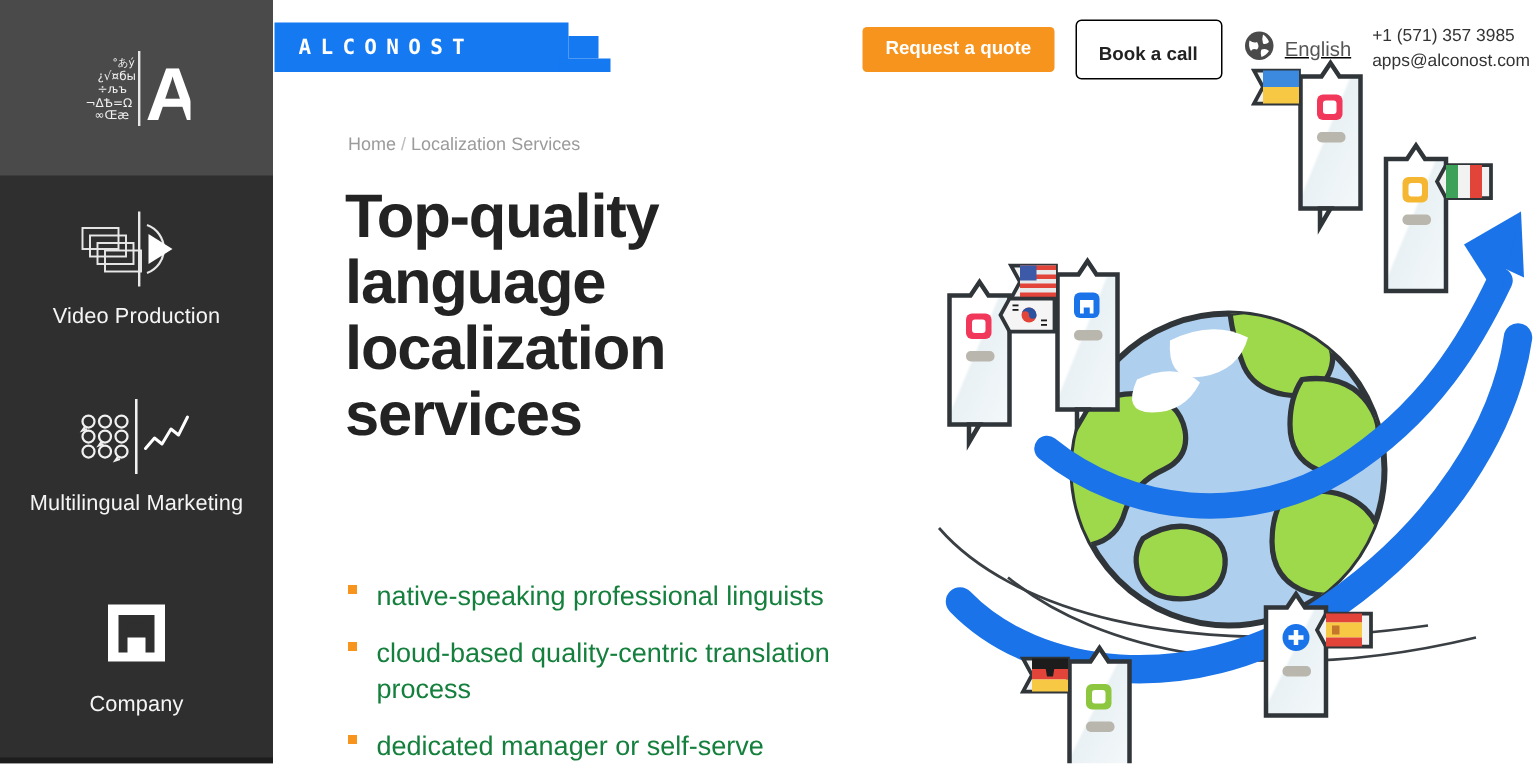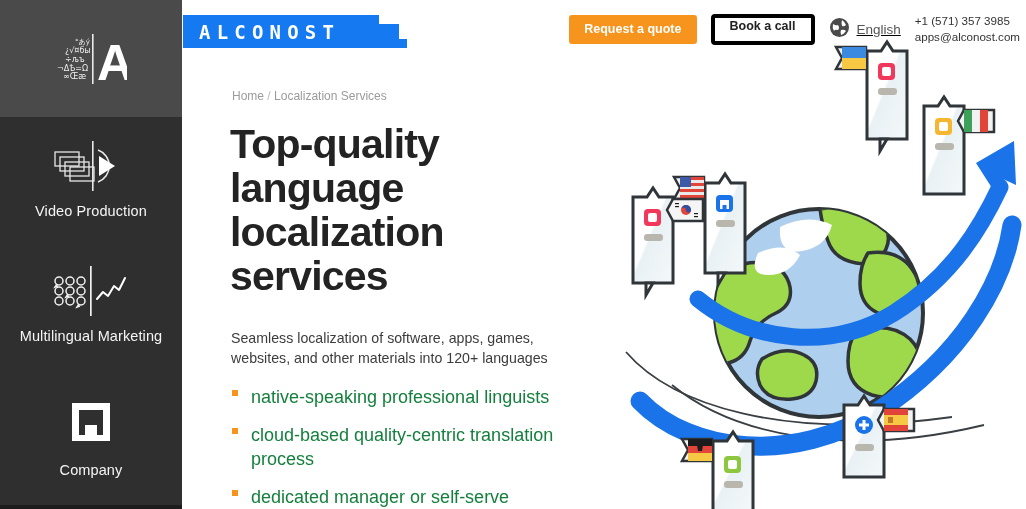--- a/index.html
+++ b/index.html
@@ -56,41 +56,41 @@
     position: absolute; left: 196px; top: 9px;
     width: 20px; height: 15px; background: #1579f2;
   }
   .logo-step2 {
     position: absolute; left: 190px; top: 24px;
     width: 34px; height: 9px; background: #1579f2;
   }
   .logo-text {
     position: absolute; left: 16px; top: 0; height: 33px;
     display: flex; align-items: center;
-    color: #fff; font-size: 19px; font-weight: 700;
+    color: #fff; font-size: 14px; font-weight: 700;
     letter-spacing: 6.2px;
     font-family: "DejaVu Sans Mono", monospace;
   }
 
   .header-right {
     position: absolute; right: 6px; top: 13px;
     display: flex; align-items: center; gap: 14px;
   }
   .btn-quote {
     background: #f7941e; color: #fff;
     font-size: 12.5px; font-weight: 700;
     padding: 8px 15px 9px; border-radius: 3px;
     border: none; cursor: pointer;
     line-height: 1;
   }
   .btn-call {
     background: #fff; color: #222;
     font-size: 12.5px; font-weight: 700;
-    padding: 2px 15px 9px; border-radius: 4px;
-    border: 4px solid #000000; cursor: pointer;
+    padding: 16px 15px 9px; border-radius: 4px;
+    border: 1px solid #000000; cursor: pointer;
     line-height: 1;
   }
   .lang { display: flex; align-items: center; gap: 7px; cursor: pointer; text-decoration: underline; }
   .lang-label { font-size: 13.5px; color: #555; }
   .contact { font-size: 11.6px; color: #333; line-height: 1.42; text-align: left; }
   .contact a { color: #333; text-decoration: none; display: block; }
 
   
   .crumb {
     position: absolute; left: 50px; top: 89px;
@@ -247,21 +247,20 @@
     </div>
 
     <div class="crumb">
       <a href="#">Home</a>
       <span class="sep">/</span>
       <span>Localization Services</span>
     </div>
 
     <h1 class="headline">Top-quality language localization services</h1>
 
-    <p class="subhead">Seamless localization of software, apps, games, websites, and other materials into 120+ languages</p>
 
     <ul class="bullets">
       <li>native-speaking professional linguists</li>
       <li>cloud-based quality-centric translation process</li>
       <li>dedicated manager or self-serve translation platform</li>
     </ul>
 
     <div class="illus">
       <svg viewBox="0 0 415 496" xmlns="http://www.w3.org/2000/svg">
         <defs>

